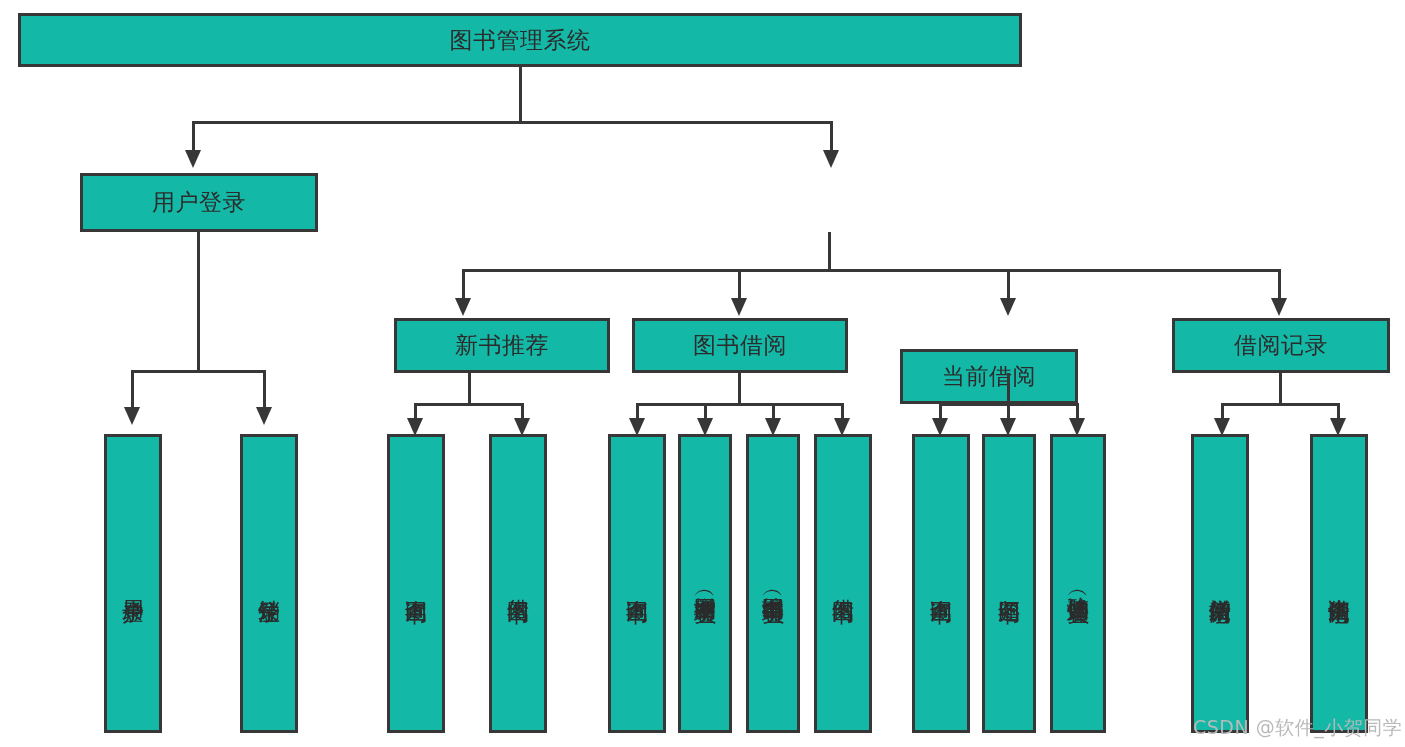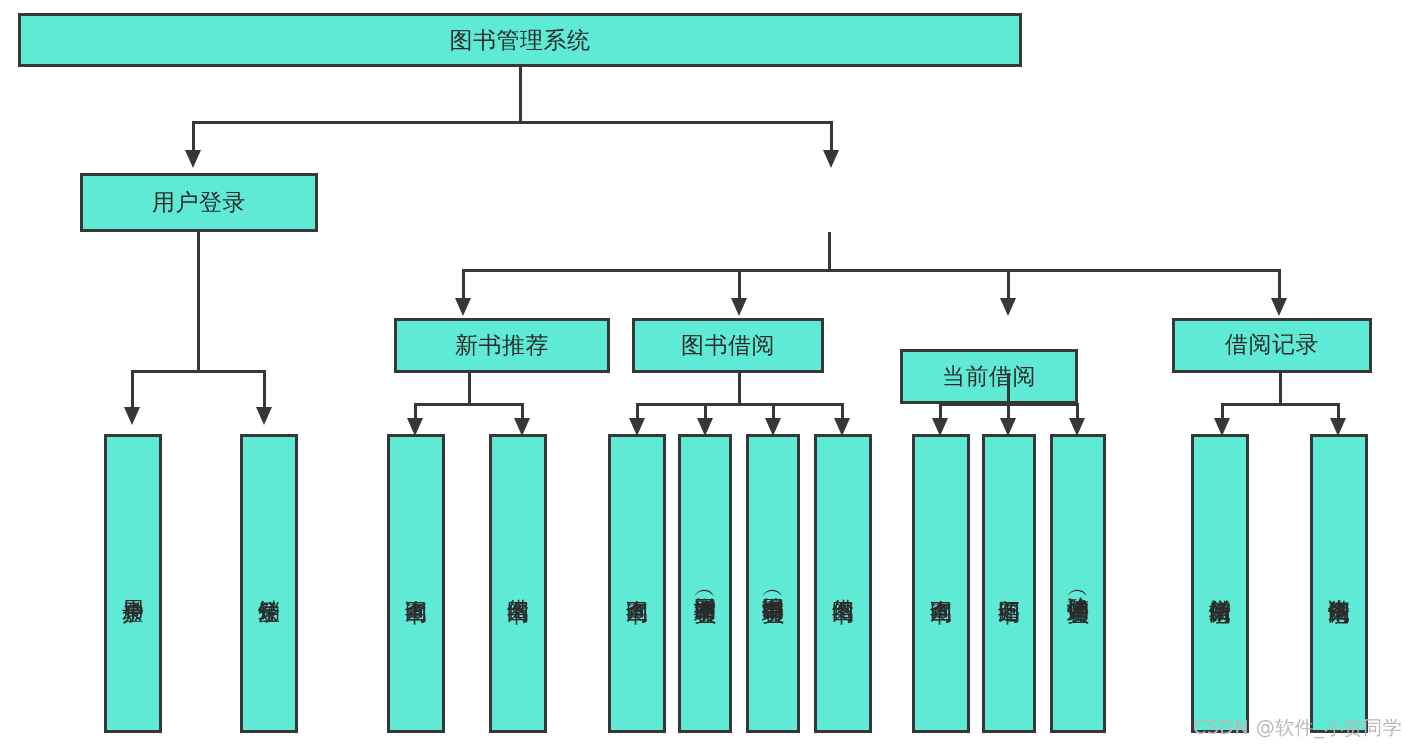--- a/index.html
+++ b/index.html
@@ -16,21 +16,21 @@
     position: relative;
     width: 1405px;
     height: 747px;
     background: #ffffff;
     overflow: hidden;
   }
   
   .node {
     position: absolute;
     box-sizing: border-box;
-    background: #5eead4;
+    background: #14b8a6;
     border: 3px solid #373737;
     display: flex;
     align-items: center;
     justify-content: center;
     text-align: center;
   }
   .node .label {
     font-size: 23px;
     line-height: 1.15;
     letter-spacing: 0.5px;
@@ -115,29 +115,29 @@
   <div class="arrow" style="left:731px; top:298px;"></div>
   <div class="conn vline" style="left:1007px; top:269px; width:3px; height:32px;"></div>
   <div class="arrow" style="left:1000px; top:298px;"></div>
   <div class="conn vline" style="left:1278px; top:269px; width:3px; height:32px;"></div>
   <div class="arrow" style="left:1271px; top:298px;"></div>
 
   <div class="node" style="left:362px; top:318px; width:216px; height:55px;margin-left:32px;">
     <span class="label">新书推荐</span>
   </div>
 
-  <div class="node" style="left:632px; top:318px; width:192px; height:55px;align-items:center;">
+  <div class="node" style="left:632px; top:318px; width:216px; height:55px;align-items:center;">
     <span class="label">图书借阅</span>
   </div>
 
   <div class="node" style="left:900px; top:318px; width:178px; height:55px;margin-top:31px;">
     <span class="label">当前借阅</span>
   </div>
 
-  <div class="node" style="left:1172px; top:318px; width:200px; height:55px;font-family:Liberation Serif, serif;">
+  <div class="node" style="left:1172px; top:318px; width:218px; height:55px;">
     <span class="label">借阅记录</span>
   </div>
 
   <div class="conn vline" style="left:468px; top:373px; width:3px; height:33px;"></div>
   <div class="conn hline" style="left:414px; top:403px; width:110px; height:3px;"></div>
   <div class="conn vline" style="left:414px; top:403px; width:3px; height:18px;"></div>
   <div class="arrow" style="left:407px; top:418px;"></div>
   <div class="conn vline" style="left:521px; top:403px; width:3px; height:18px;"></div>
   <div class="arrow" style="left:514px; top:418px;"></div>
 

